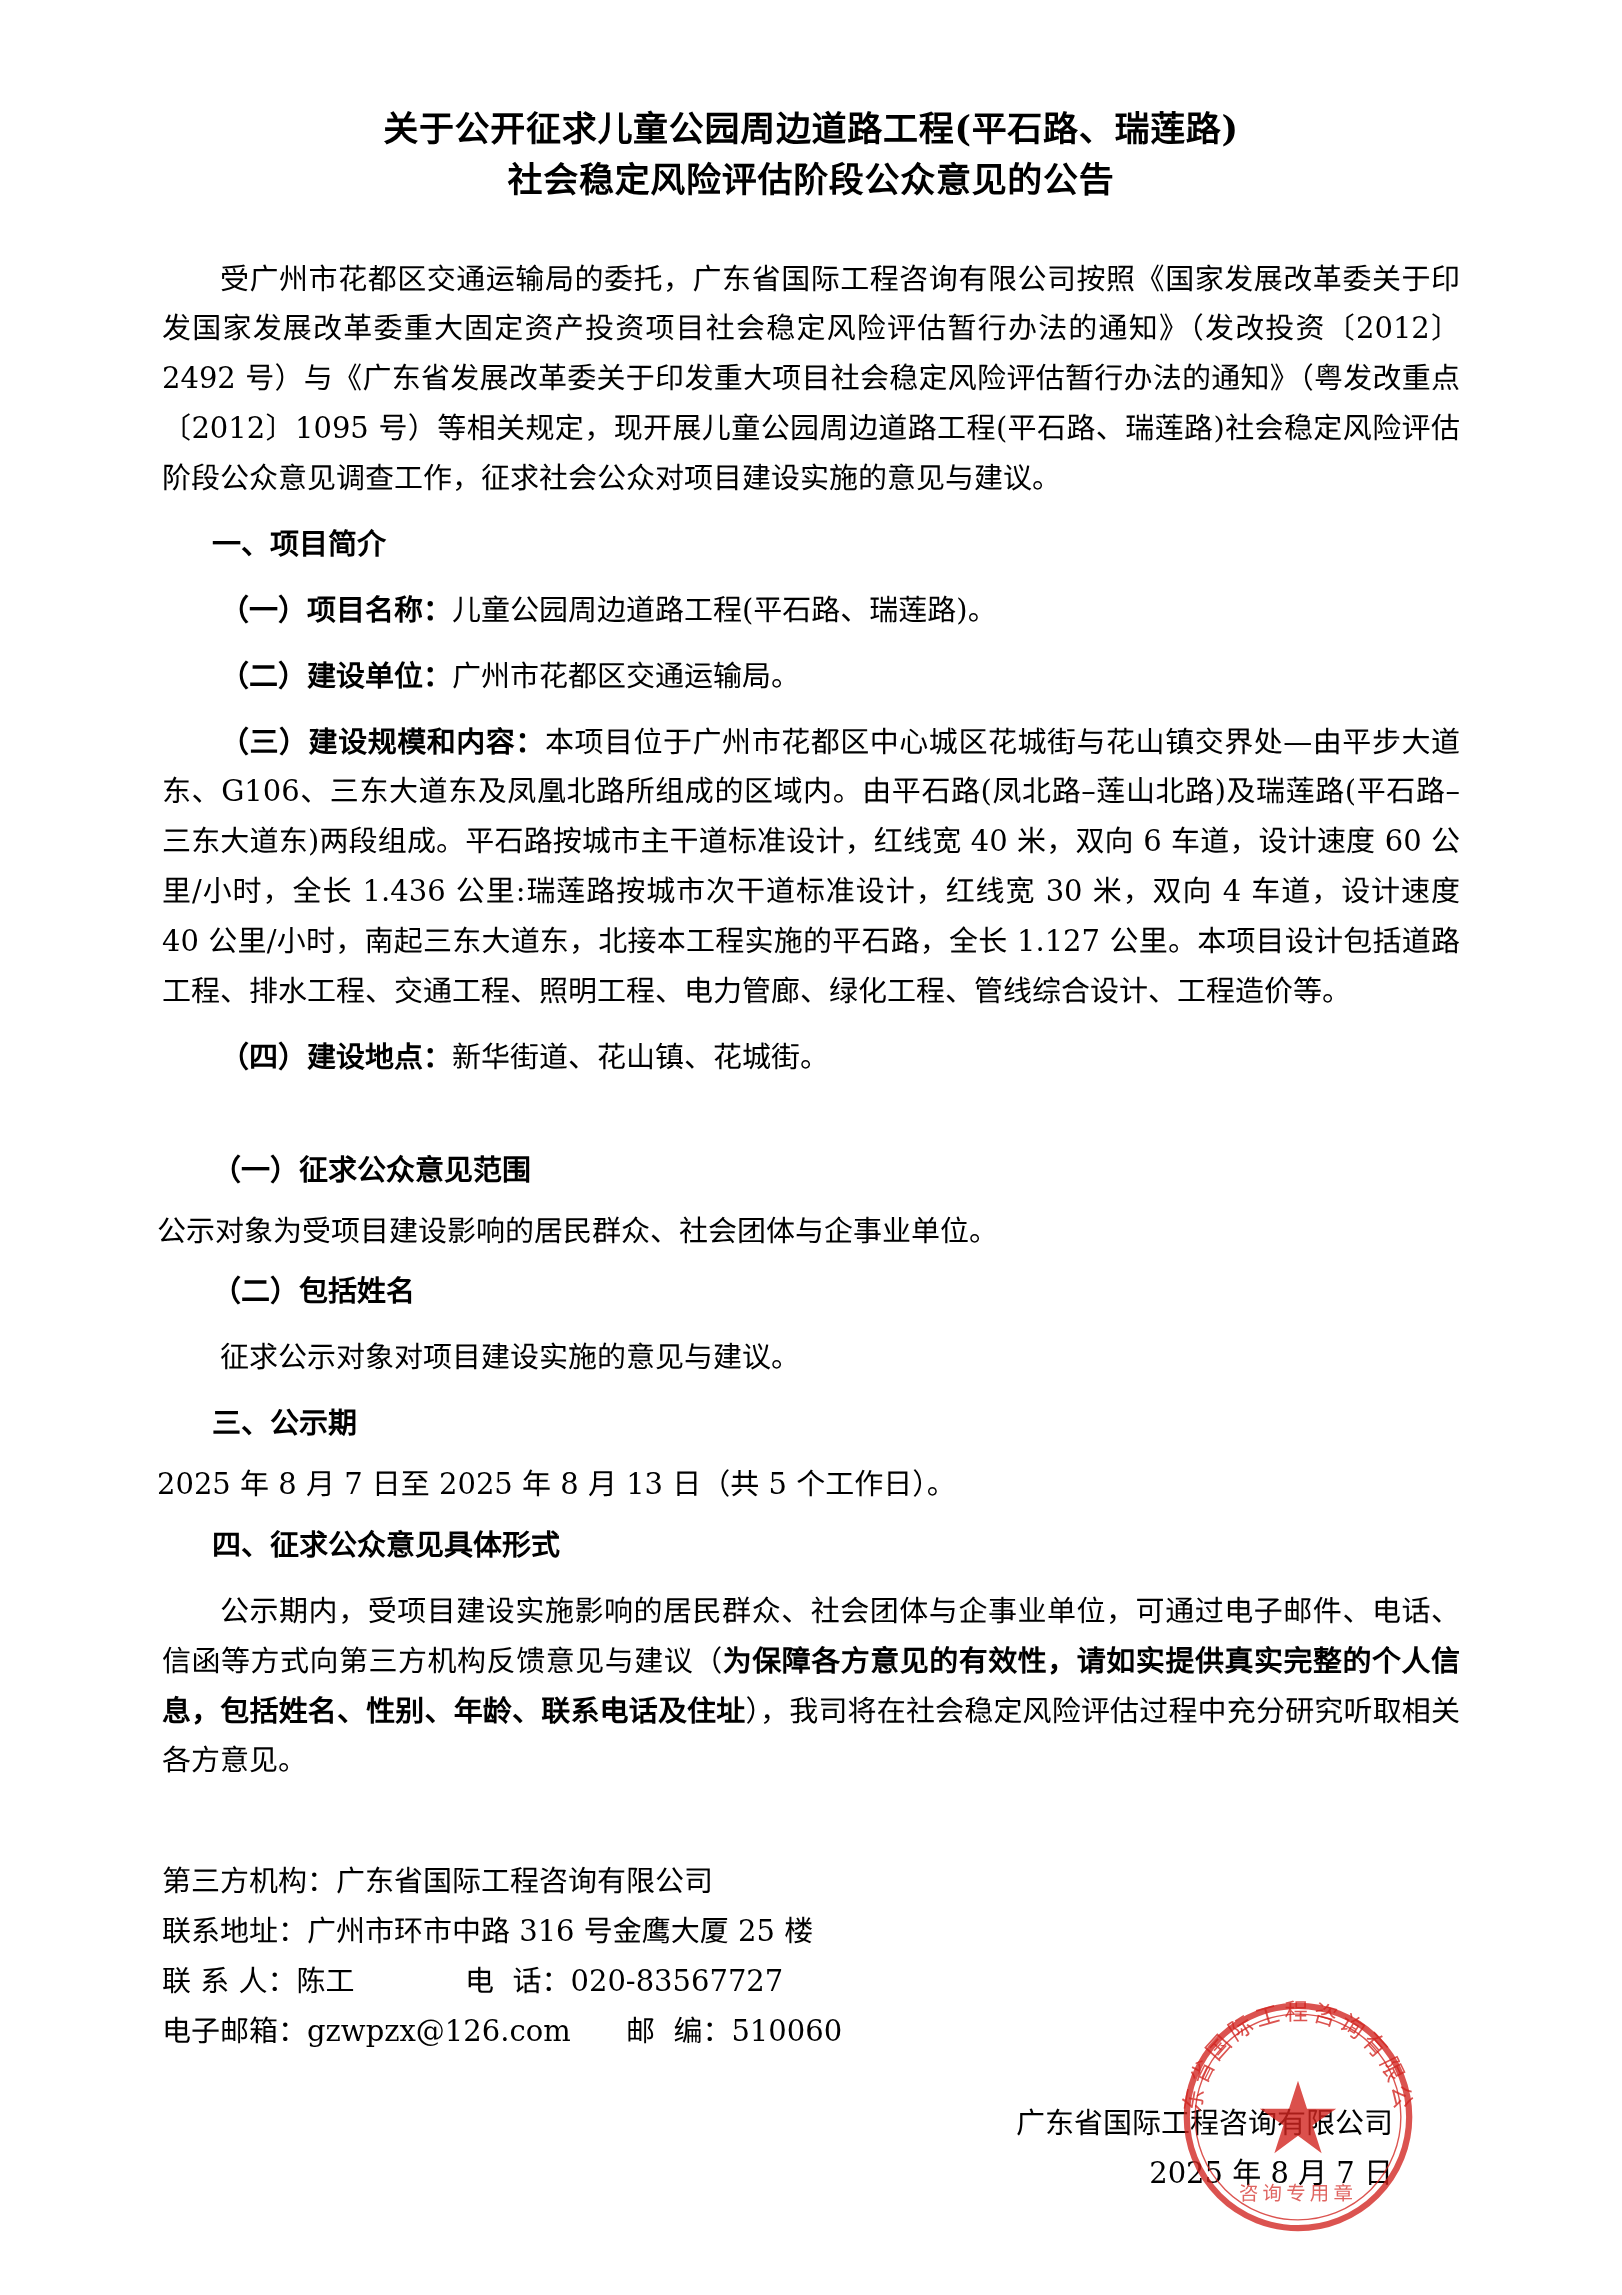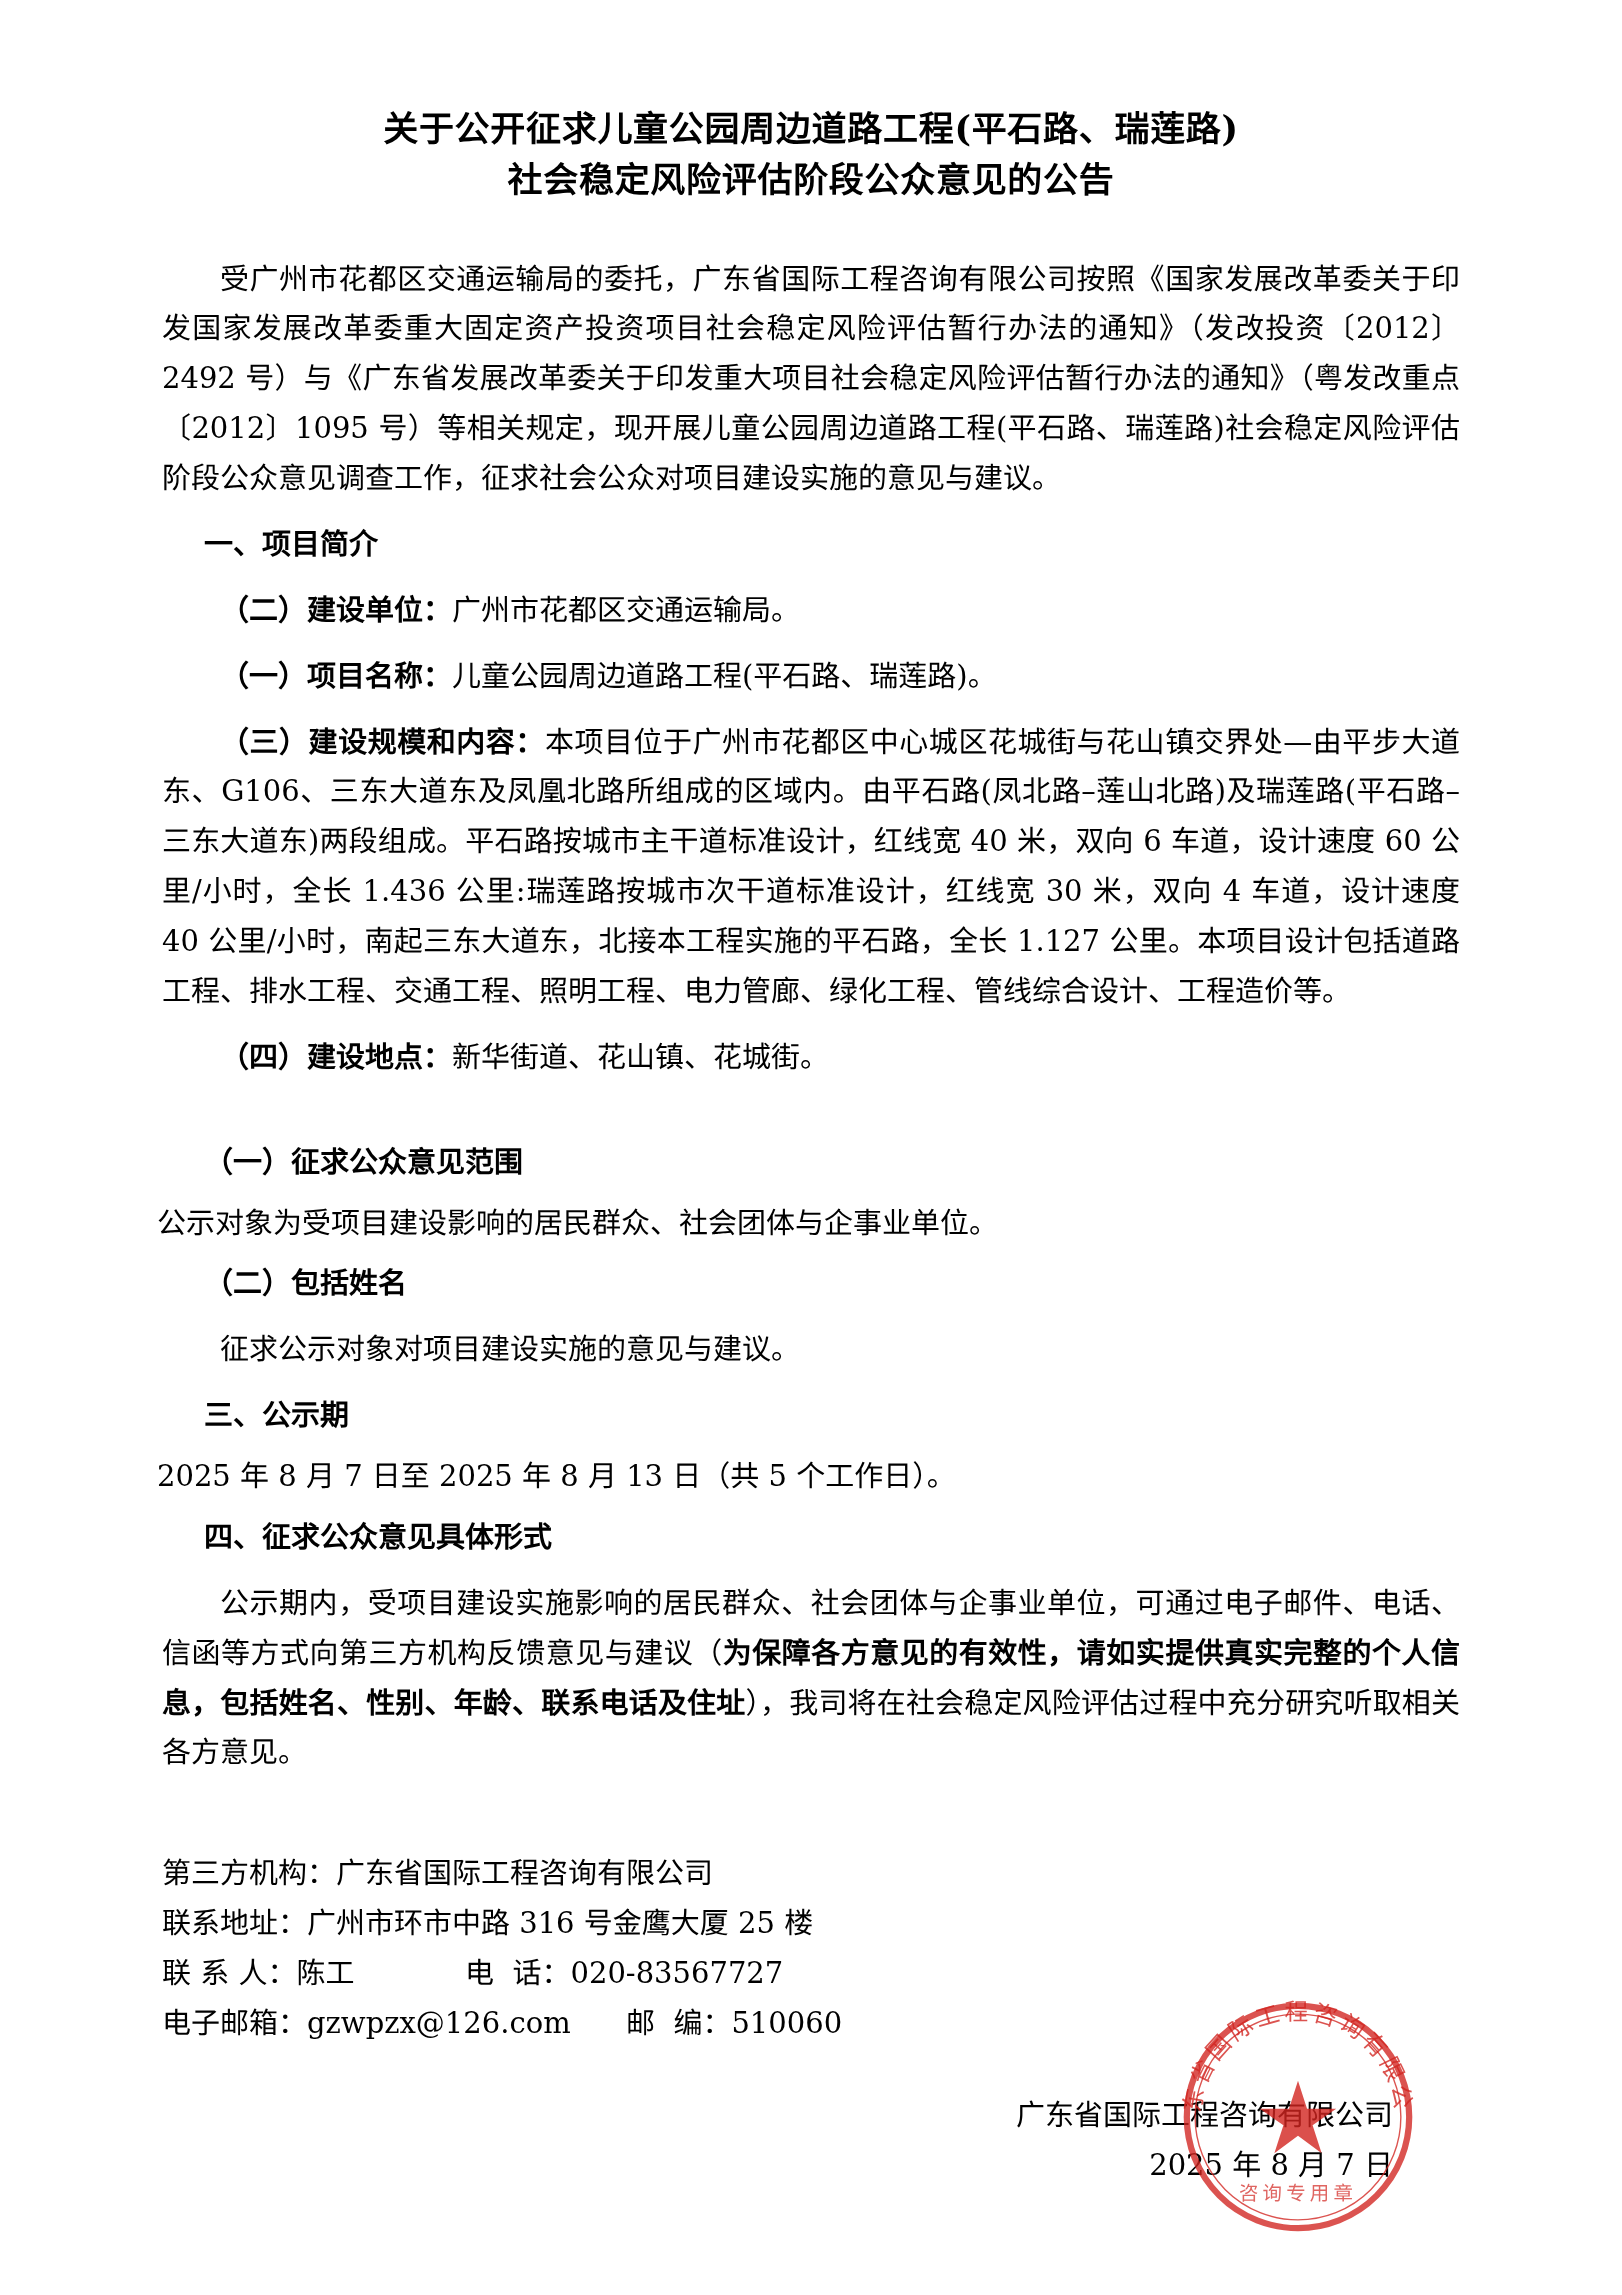--- a/index.html
+++ b/index.html
@@ -46,21 +46,21 @@
   .para-noindent {
     text-indent: 0;
     margin: 11px;
   }
   .spacer-lg {
     height: 39px;
   }
   .heading {
     text-indent: 2em;
     font-weight: bold;
-    margin: 0;
+    margin: 8px;
   }
   .lbl {
     font-weight: bold;
   }
   .contact-block {
     margin: 16px;
     text-indent: 0;
     padding-left: 0;
   }
   .contact-line {
@@ -102,23 +102,23 @@
     <span class="line">关于公开征求儿童公园周边道路工程(平石路、瑞莲路)</span>
     <span class="line">社会稳定风险评估阶段公众意见的公告</span>
   </div>
 
   <div class="body-text first-block">
 
     <p class="para">受广州市花都区交通运输局的委托，广东省国际工程咨询有限公司按照《国家发展改革委关于印发国家发展改革委重大固定资产投资项目社会稳定风险评估暂行办法的通知》（发改投资〔2012〕2492 号）与《广东省发展改革委关于印发重大项目社会稳定风险评估暂行办法的通知》（粤发改重点〔2012〕1095 号）等相关规定，现开展儿童公园周边道路工程(平石路、瑞莲路)社会稳定风险评估阶段公众意见调查工作，征求社会公众对项目建设实施的意见与建议。</p>
 
     <p class="heading">一、项目简介</p>
 
+    <p class="para"><span class="lbl">（一）项目名称：</span><span>儿童公园周边道路工程(平石路、瑞莲路)。</span></p>
+
     <p class="para"><span class="lbl">（二）建设单位：</span><span>广州市花都区交通运输局。</span></p>
-
-    <p class="para"><span class="lbl">（一）项目名称：</span><span>儿童公园周边道路工程(平石路、瑞莲路)。</span></p>
 
     <p class="para"><span class="lbl">（三）建设规模和内容：</span><span>本项目位于广州市花都区中心城区花城街与花山镇交界处—由平步大道东、G106、三东大道东及凤凰北路所组成的区域内。由平石路(凤北路–莲山北路)及瑞莲路(平石路–三东大道东)两段组成。平石路按城市主干道标准设计，红线宽 40 米，双向 6 车道，设计速度 60 公里/小时，全长 1.436 公里:瑞莲路按城市次干道标准设计，红线宽 30 米，双向 4 车道，设计速度 40 公里/小时，南起三东大道东，北接本工程实施的平石路，全长 1.127 公里。本项目设计包括道路工程、排水工程、交通工程、照明工程、电力管廊、绿化工程、管线综合设计、工程造价等。</span></p>
 
     <p class="para"><span class="lbl">（四）建设地点：</span><span>新华街道、花山镇、花城街。</span></p>
 
 
     <div class="spacer-lg"></div>
 
 
     <p class="heading">（一）征求公众意见范围</p>

